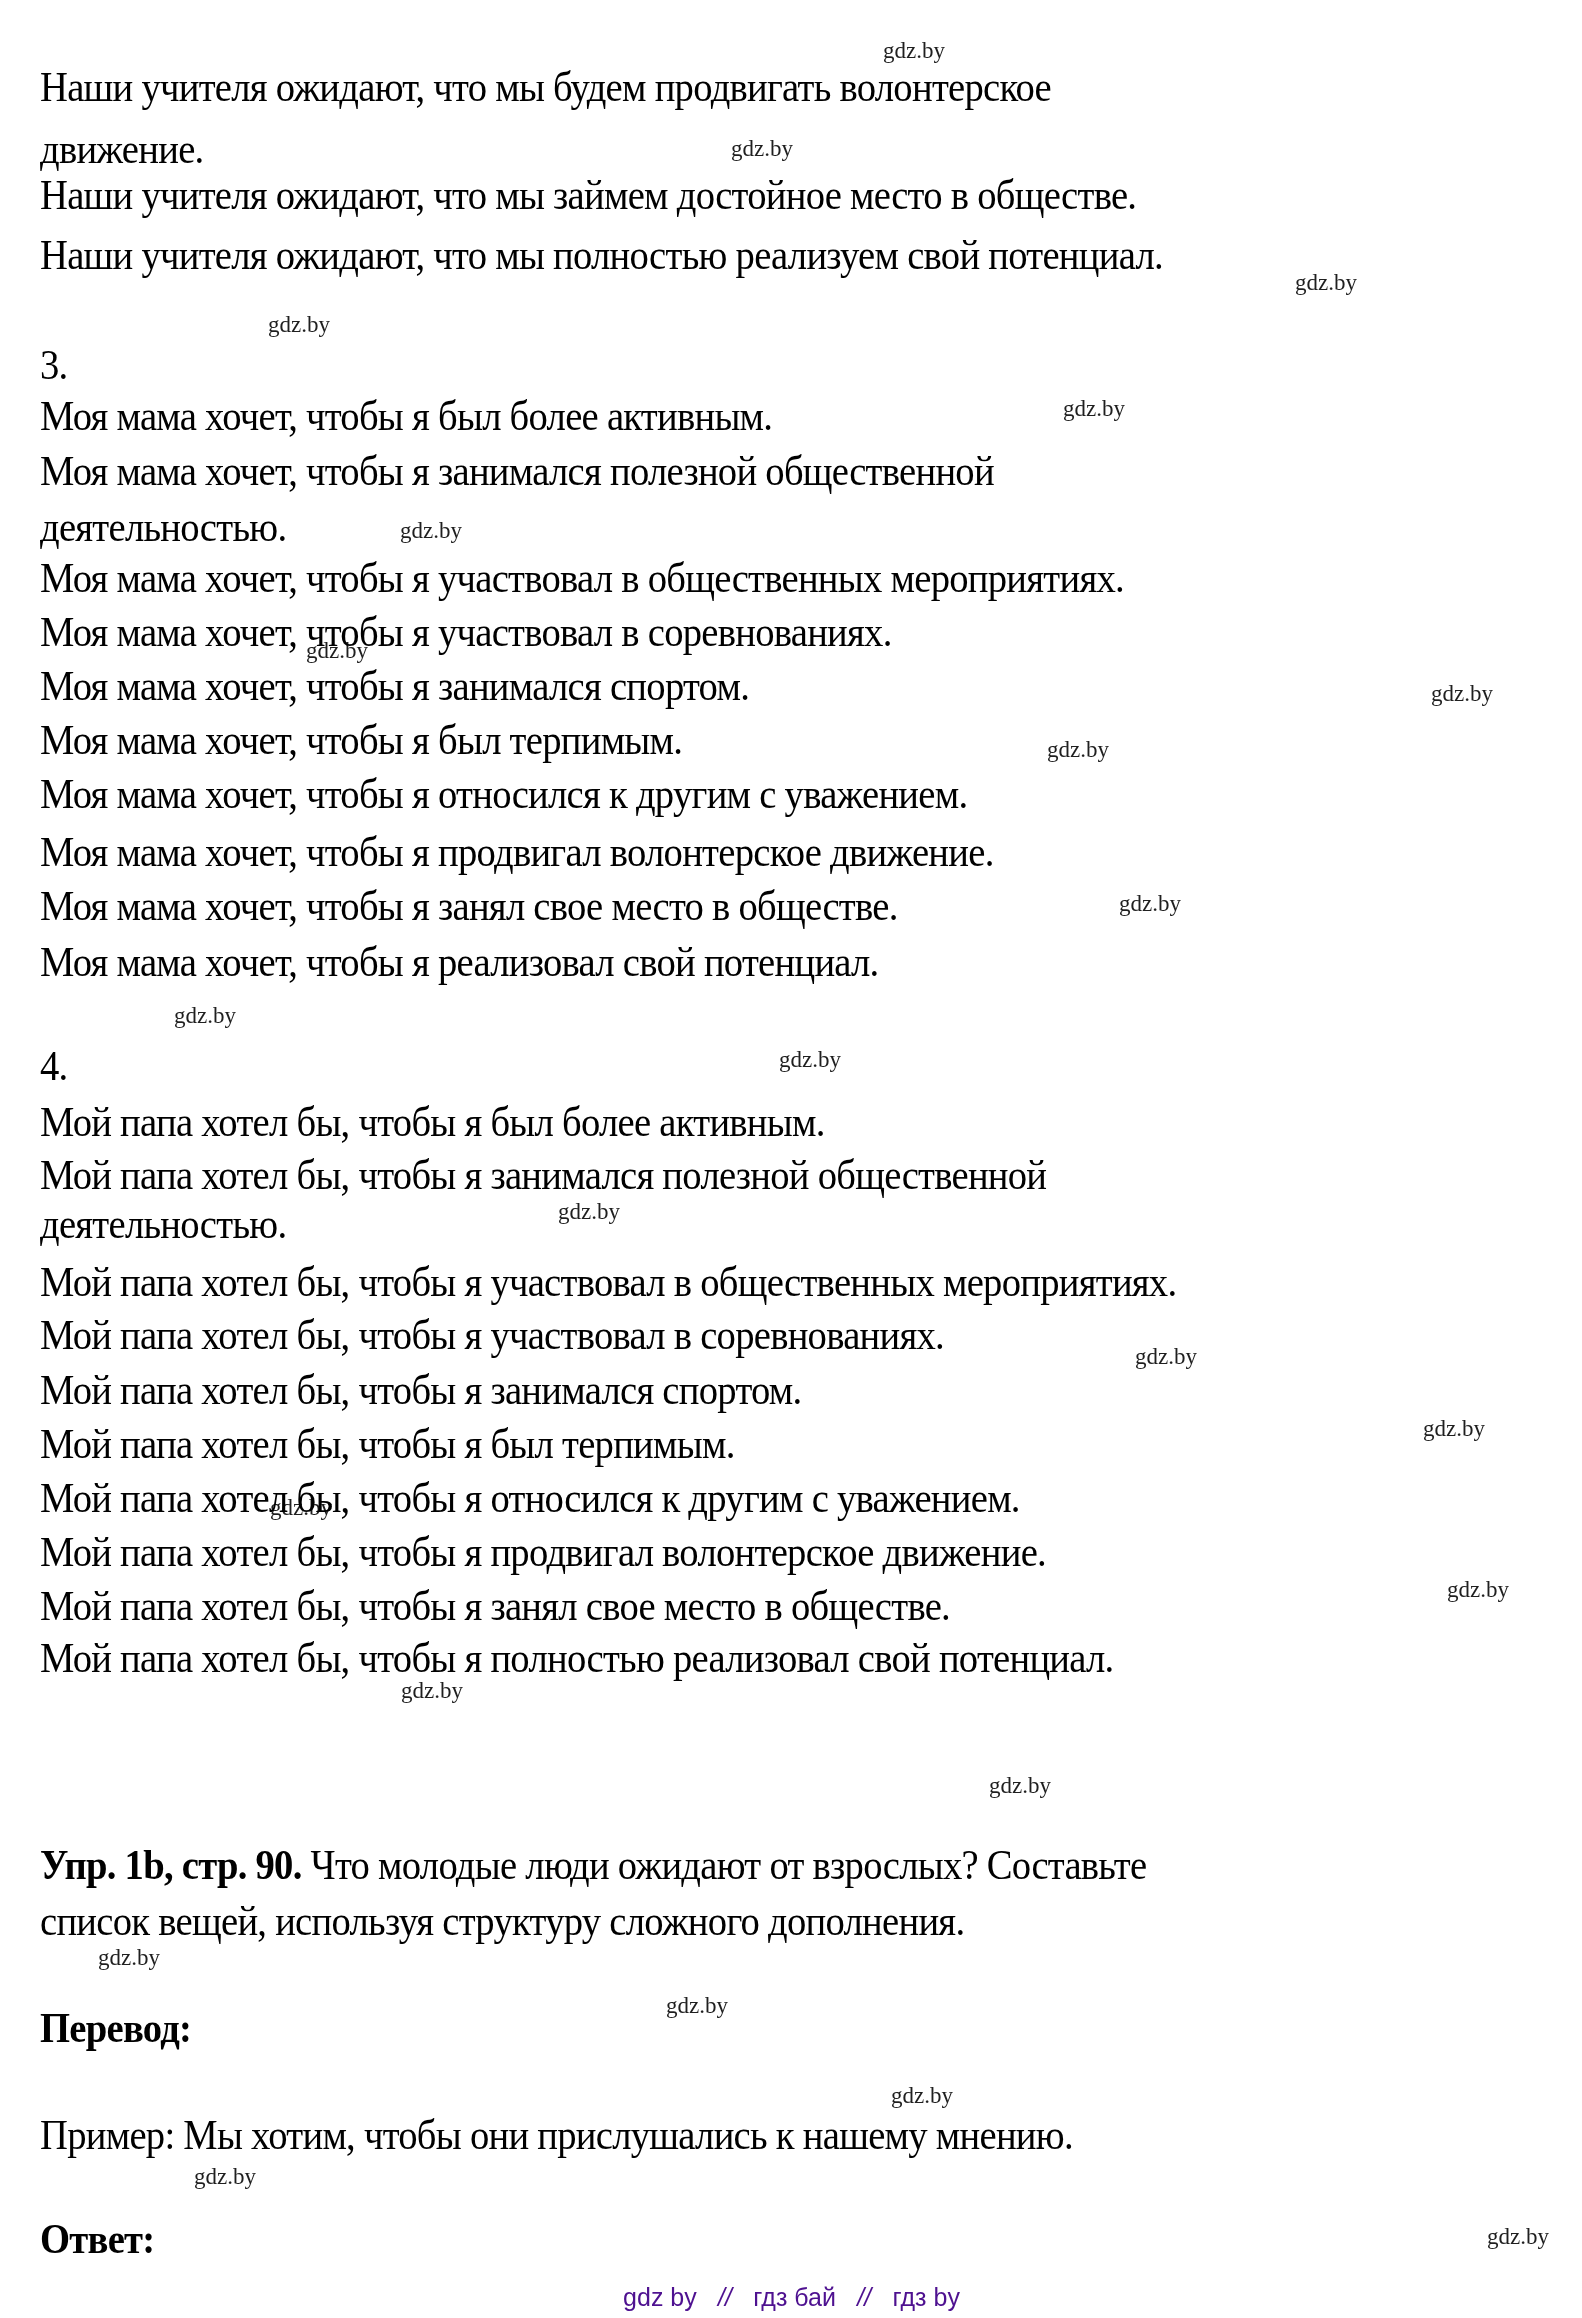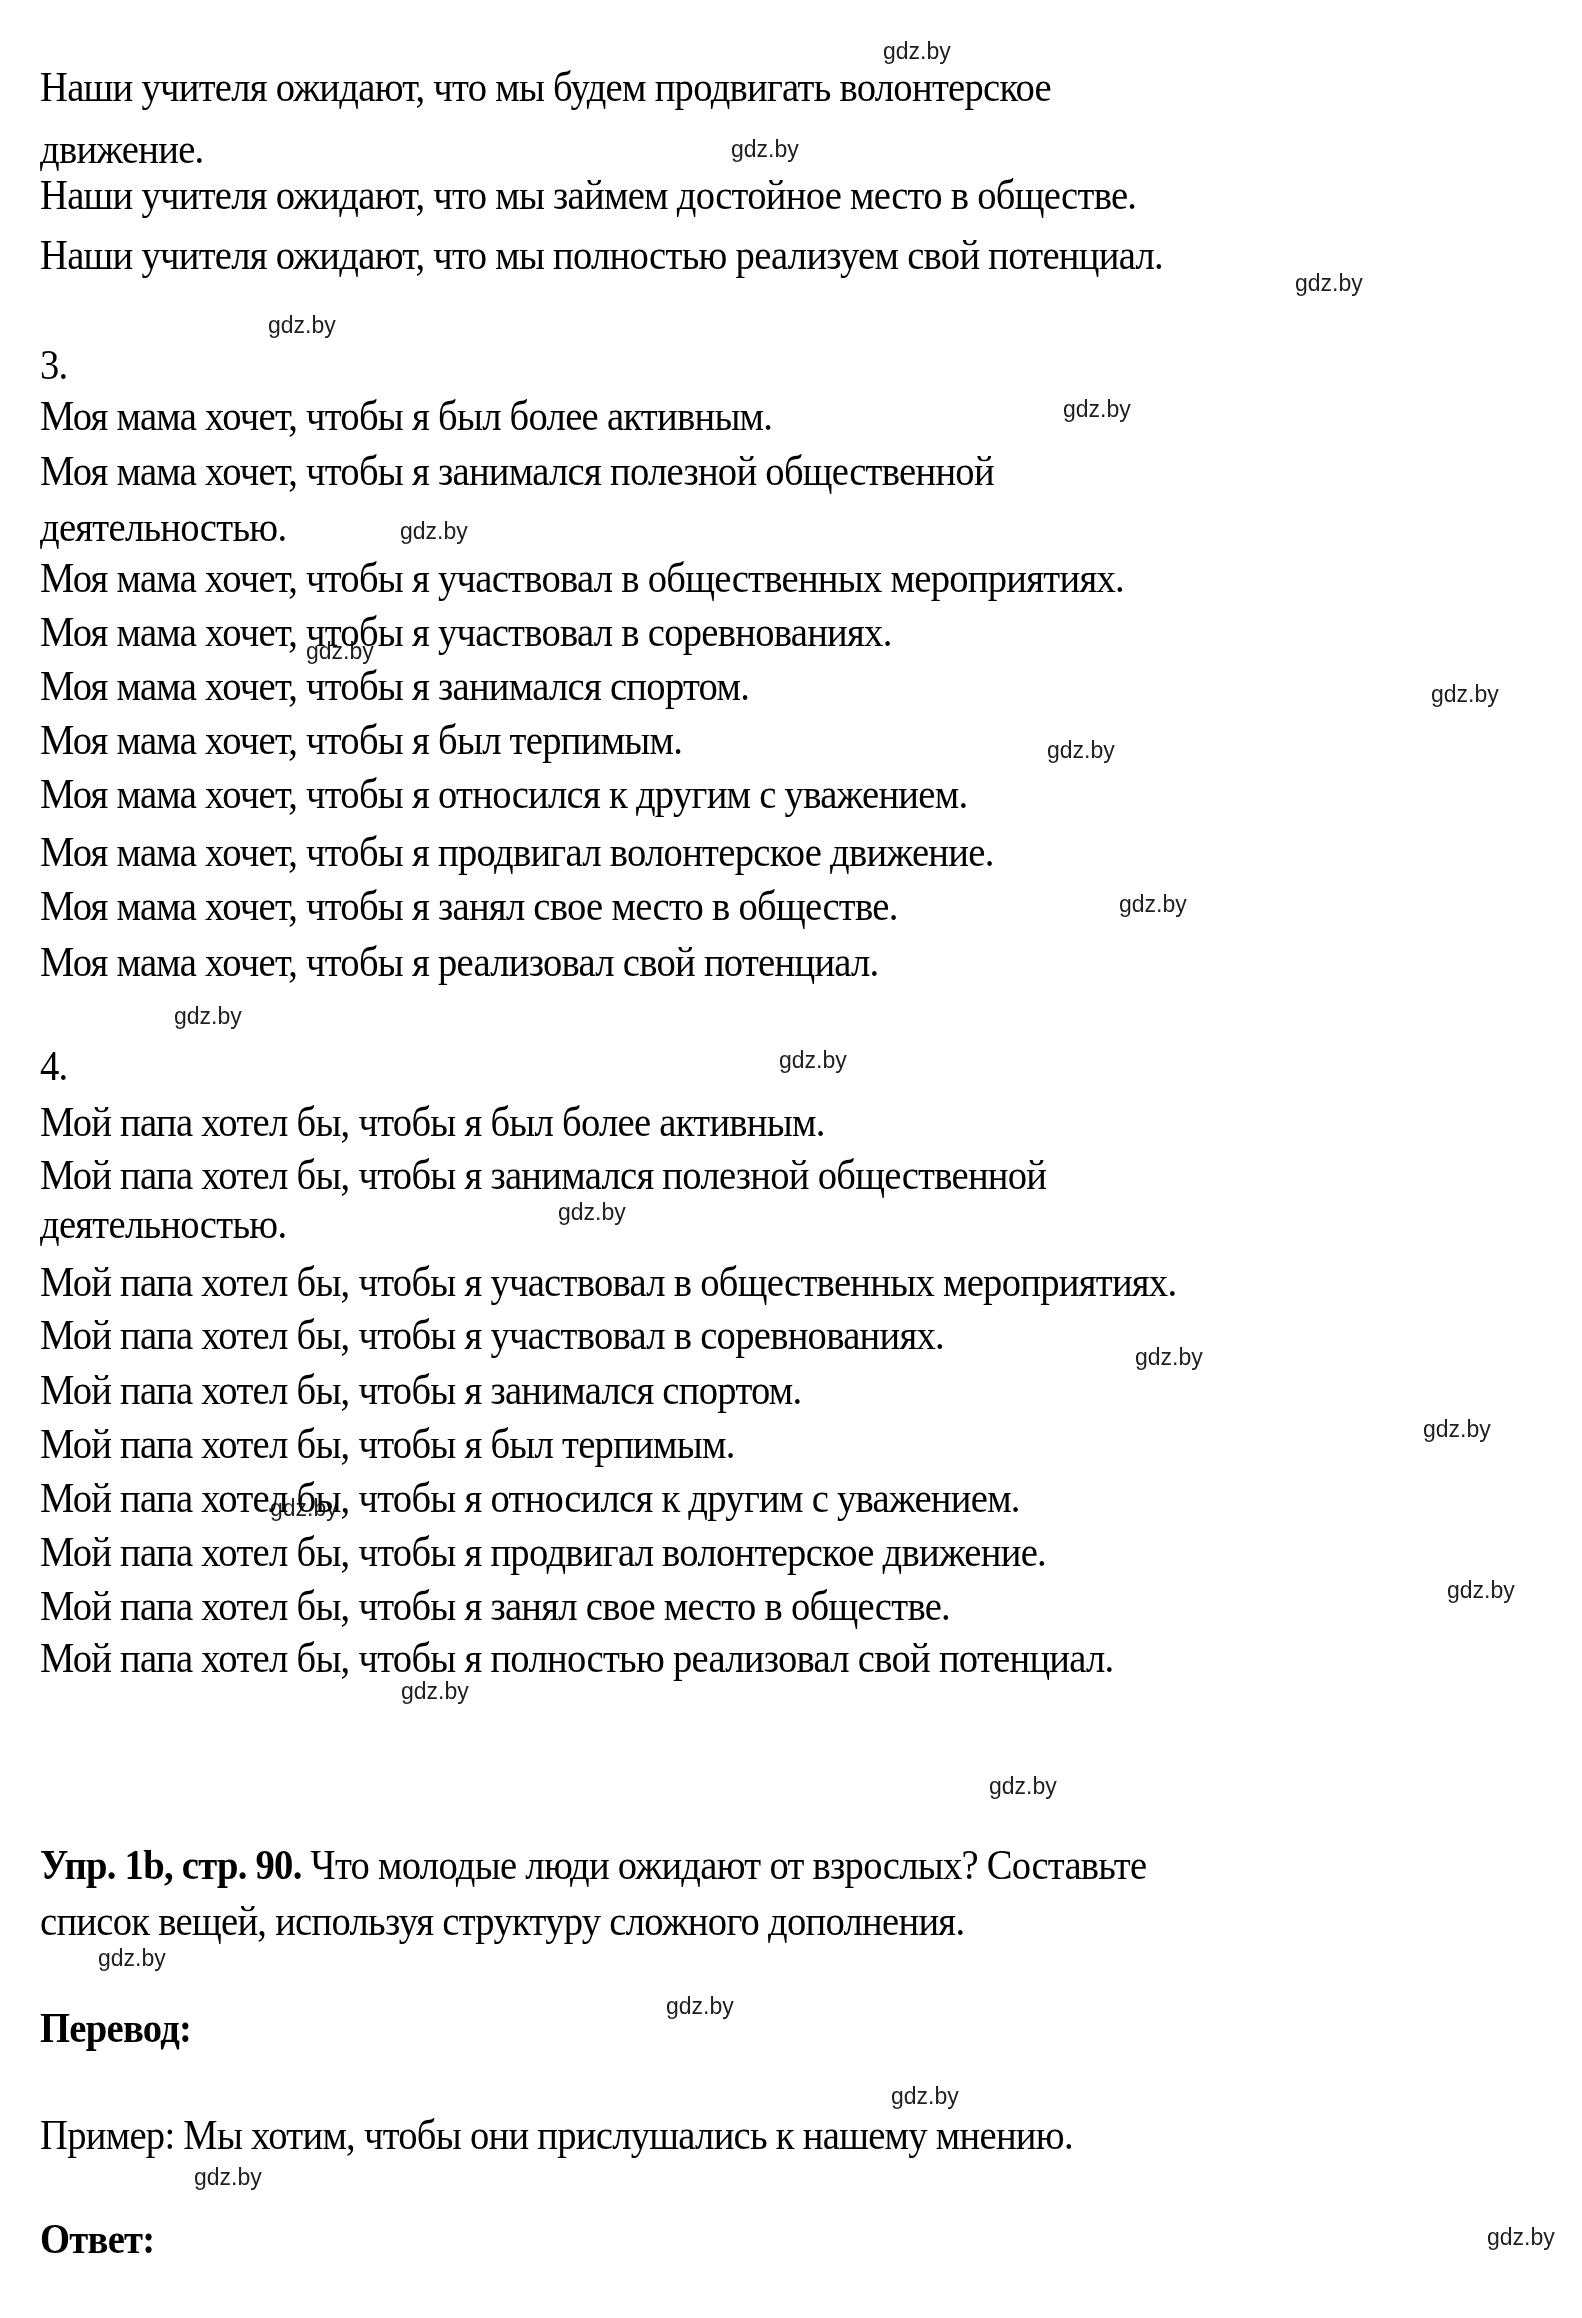--- a/index.html
+++ b/index.html
@@ -16,21 +16,21 @@
     position:absolute;
     top:4.8px;left:0;width:100%;
     text-align:center;
     font-family:"Liberation Sans", sans-serif;
     font-size:30px;
     color:#32cd32;
     white-space:nowrap;
   }
   .wm{
     position:absolute;
-    font-family:Liberation Sans, sans-serif;
+    font-family:Liberation Serif, serif;
     font-size:23px;
     color:#1f1f1f;
     white-space:nowrap;
   }
   .ln{
     position:absolute;
     left:40px;
     font-size:42px;
     line-height:1.1;
     letter-spacing:-0.8px;
@@ -109,15 +109,22 @@
   <div class="ln" style="top:1475px"><b></b><span>Мой папа хотел бы, чтобы я относился к другим с уважением.</span></div>
   <div class="ln" style="top:1529px"><b></b><span>Мой папа хотел бы, чтобы я продвигал волонтерское движение.</span></div>
   <div class="ln" style="top:1583px"><b></b><span>Мой папа хотел бы, чтобы я занял свое место в обществе.</span></div>
   <div class="ln" style="top:1635px"><b></b><span>Мой папа хотел бы, чтобы я полностью реализовал свой потенциал.</span></div>
   <div class="ln" style="top:1842px"><b>Упр. 1b, стр. 90.</b><span> Что молодые люди ожидают от взрослых? Составьте</span></div>
   <div class="ln" style="top:1898px"><b></b><span>список вещей, используя структуру сложного дополнения.</span></div>
   <div class="ln" style="top:2005px"><b>Перевод:</b><span></span></div>
   <div class="ln" style="top:2112px"><b></b><span>Пример: Мы хотим, чтобы они прислушались к нашему мнению.</span></div>
   <div class="ln" style="top:2216px"><b>Ответ:</b><span></span></div>
 
+  <div class="footer">
+    <a class="flink">gdz by</a>
+    <span class="fsep">//</span>
+    <a class="flink">гдз бай</a>
+    <span class="fsep">//</span>
+    <a class="flink">гдз by</a>
+  </div>
 
 </div>
 
 
 </body></html>

